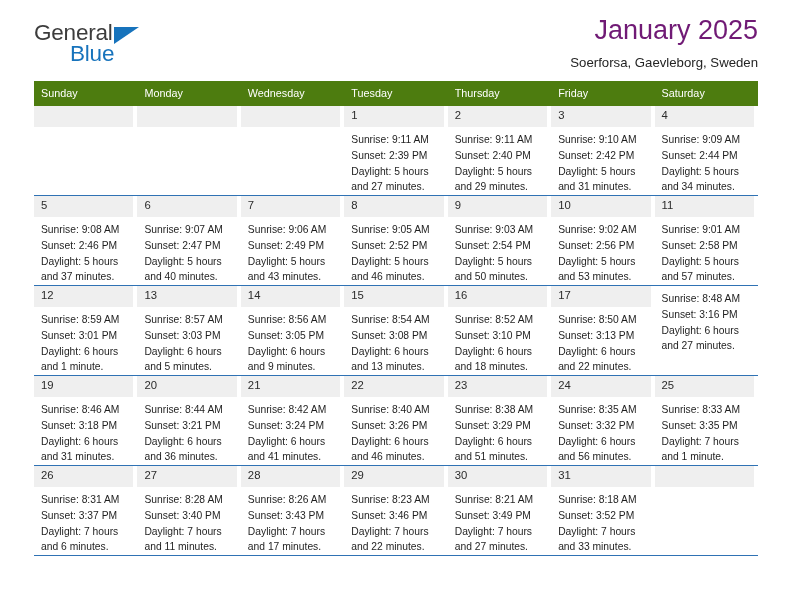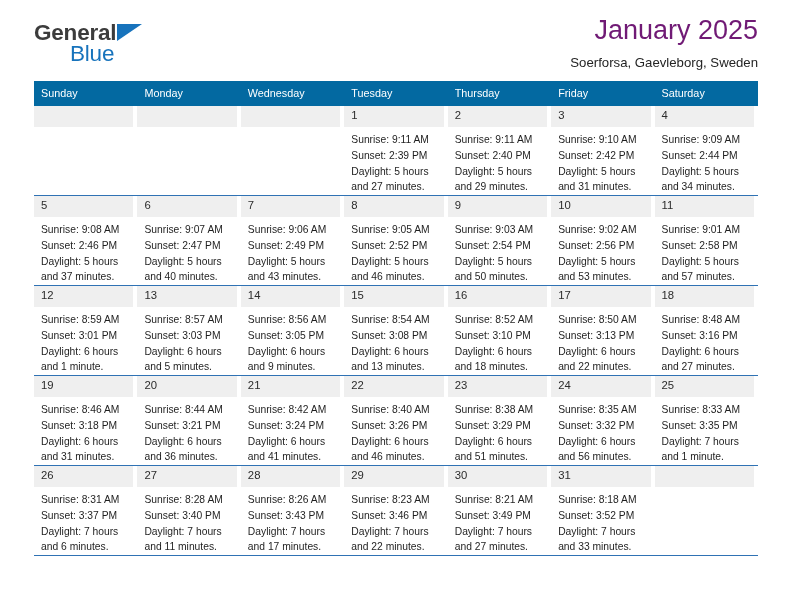--- a/index.html
+++ b/index.html
@@ -31,23 +31,22 @@
     justify-content: space-between;
   }
   .brand {
     position: relative;
     padding-top: 22px;
     width: 140px;
     height: 52px;
   }
   .brand-row1 {
     display: flex;
-    align-items: center;
+    align-items: flex-end;
     line-height: 1;
-    font-weight: bold;
   }
   .brand-general {
     font-size: 22.5px;
     color: #3c3c3c;
     letter-spacing: -0.2px;
     font-family: "Liberation Sans", sans-serif;
   }
   .brand-tri {
     width: 0;
     height: 0;
@@ -82,21 +81,21 @@
   }
 
   
   .calendar {
     margin-top: 7px;
     width: 724px;
   }
   .weekhead {
     display: grid;
     grid-template-columns: repeat(7, 1fr);
-    background: #0369a1;
+    background: #4d7c0f;
   }
   .weekhead .wh {
     color: #ffffff;
     font-size: 10.8px;
     padding: 6px 0 6px 7px;
     box-sizing: border-box;
     line-height: 1.25;
   }
   .weekrow {
     display: grid;
@@ -324,21 +323,20 @@
           <div class="cell">
             <div class="daynum-band">17</div>
             <div class="lines">
               <div>Sunrise: 8:50 AM</div>
               <div>Sunset: 3:13 PM</div>
               <div>Daylight: 6 hours</div>
               <div>and 22 minutes.</div>
             </div>
           </div>
           <div class="cell">
-            <div class="daynum-band">18</div>
             <div class="lines">
               <div>Sunrise: 8:48 AM</div>
               <div>Sunset: 3:16 PM</div>
               <div>Daylight: 6 hours</div>
               <div>and 27 minutes.</div>
             </div>
           </div>
         </div>
         <div class="weekrow">
           <div class="cell">

